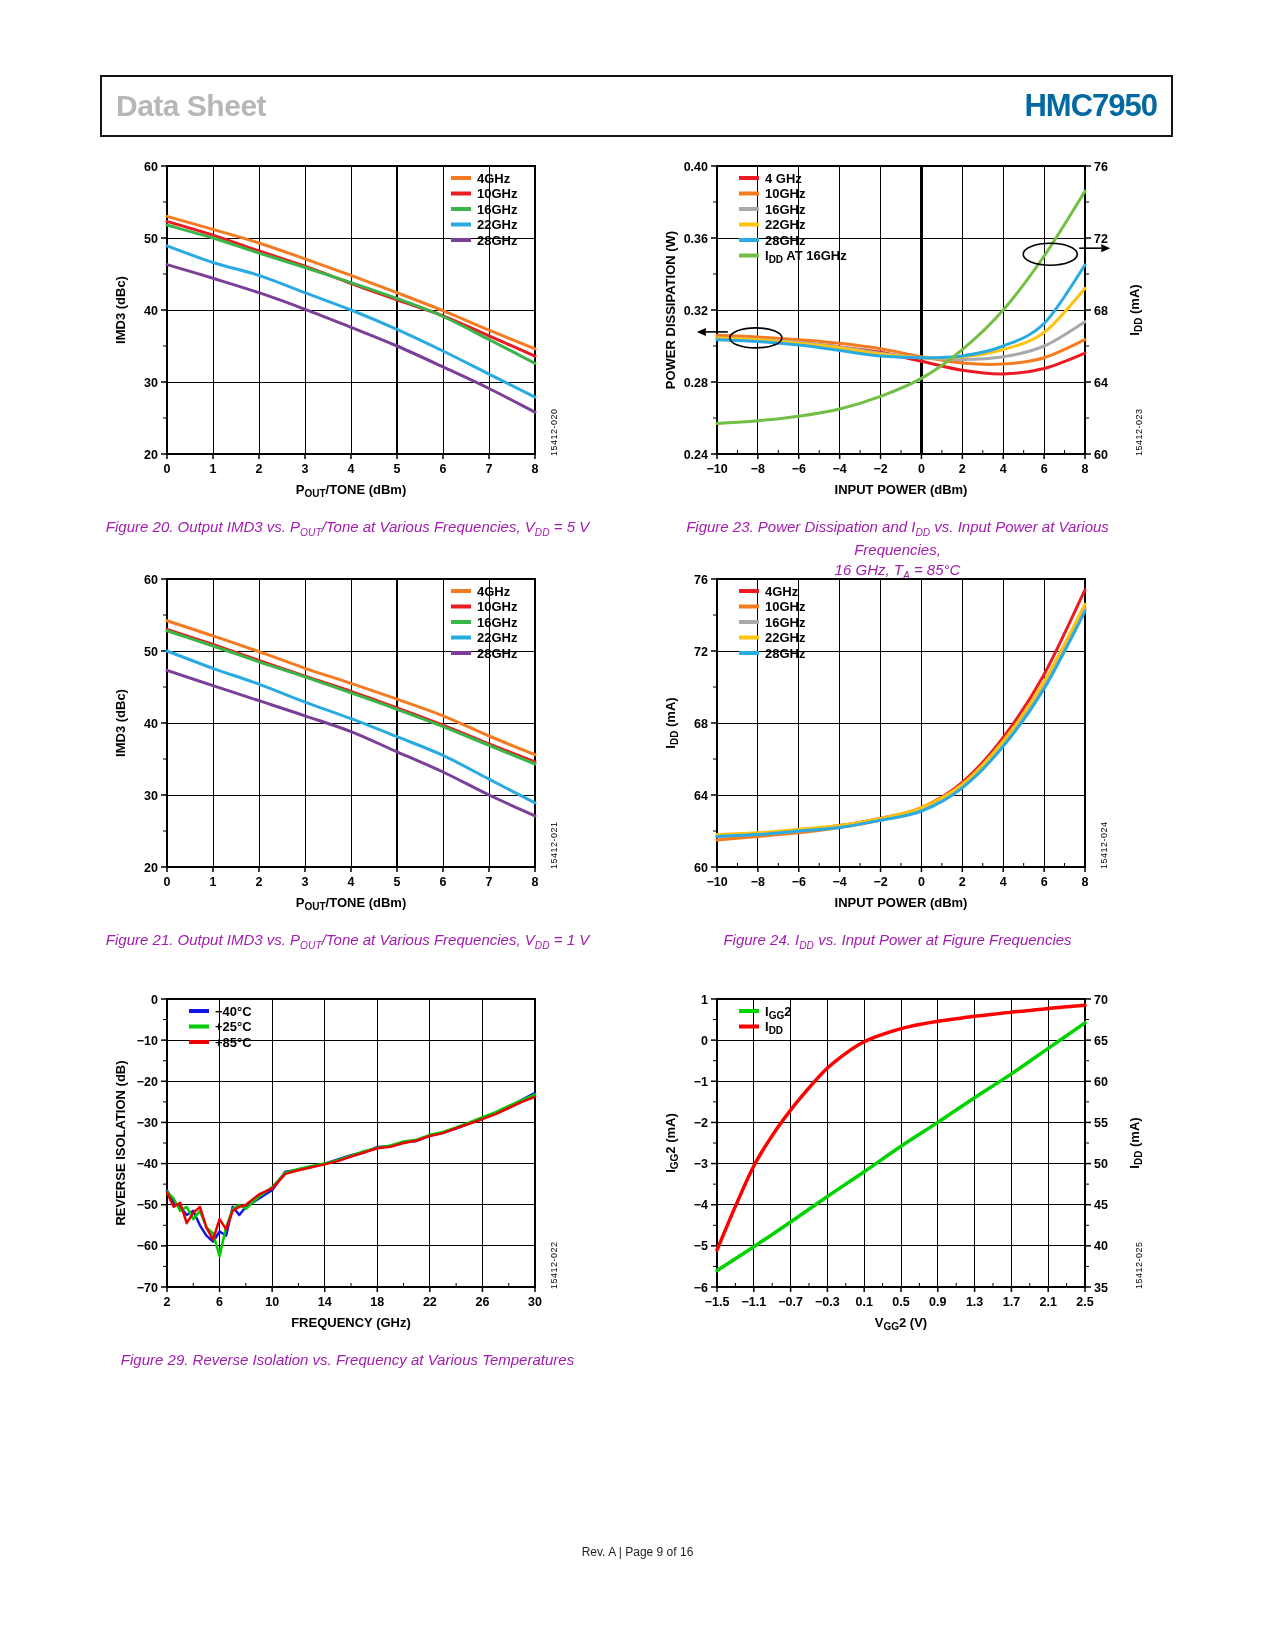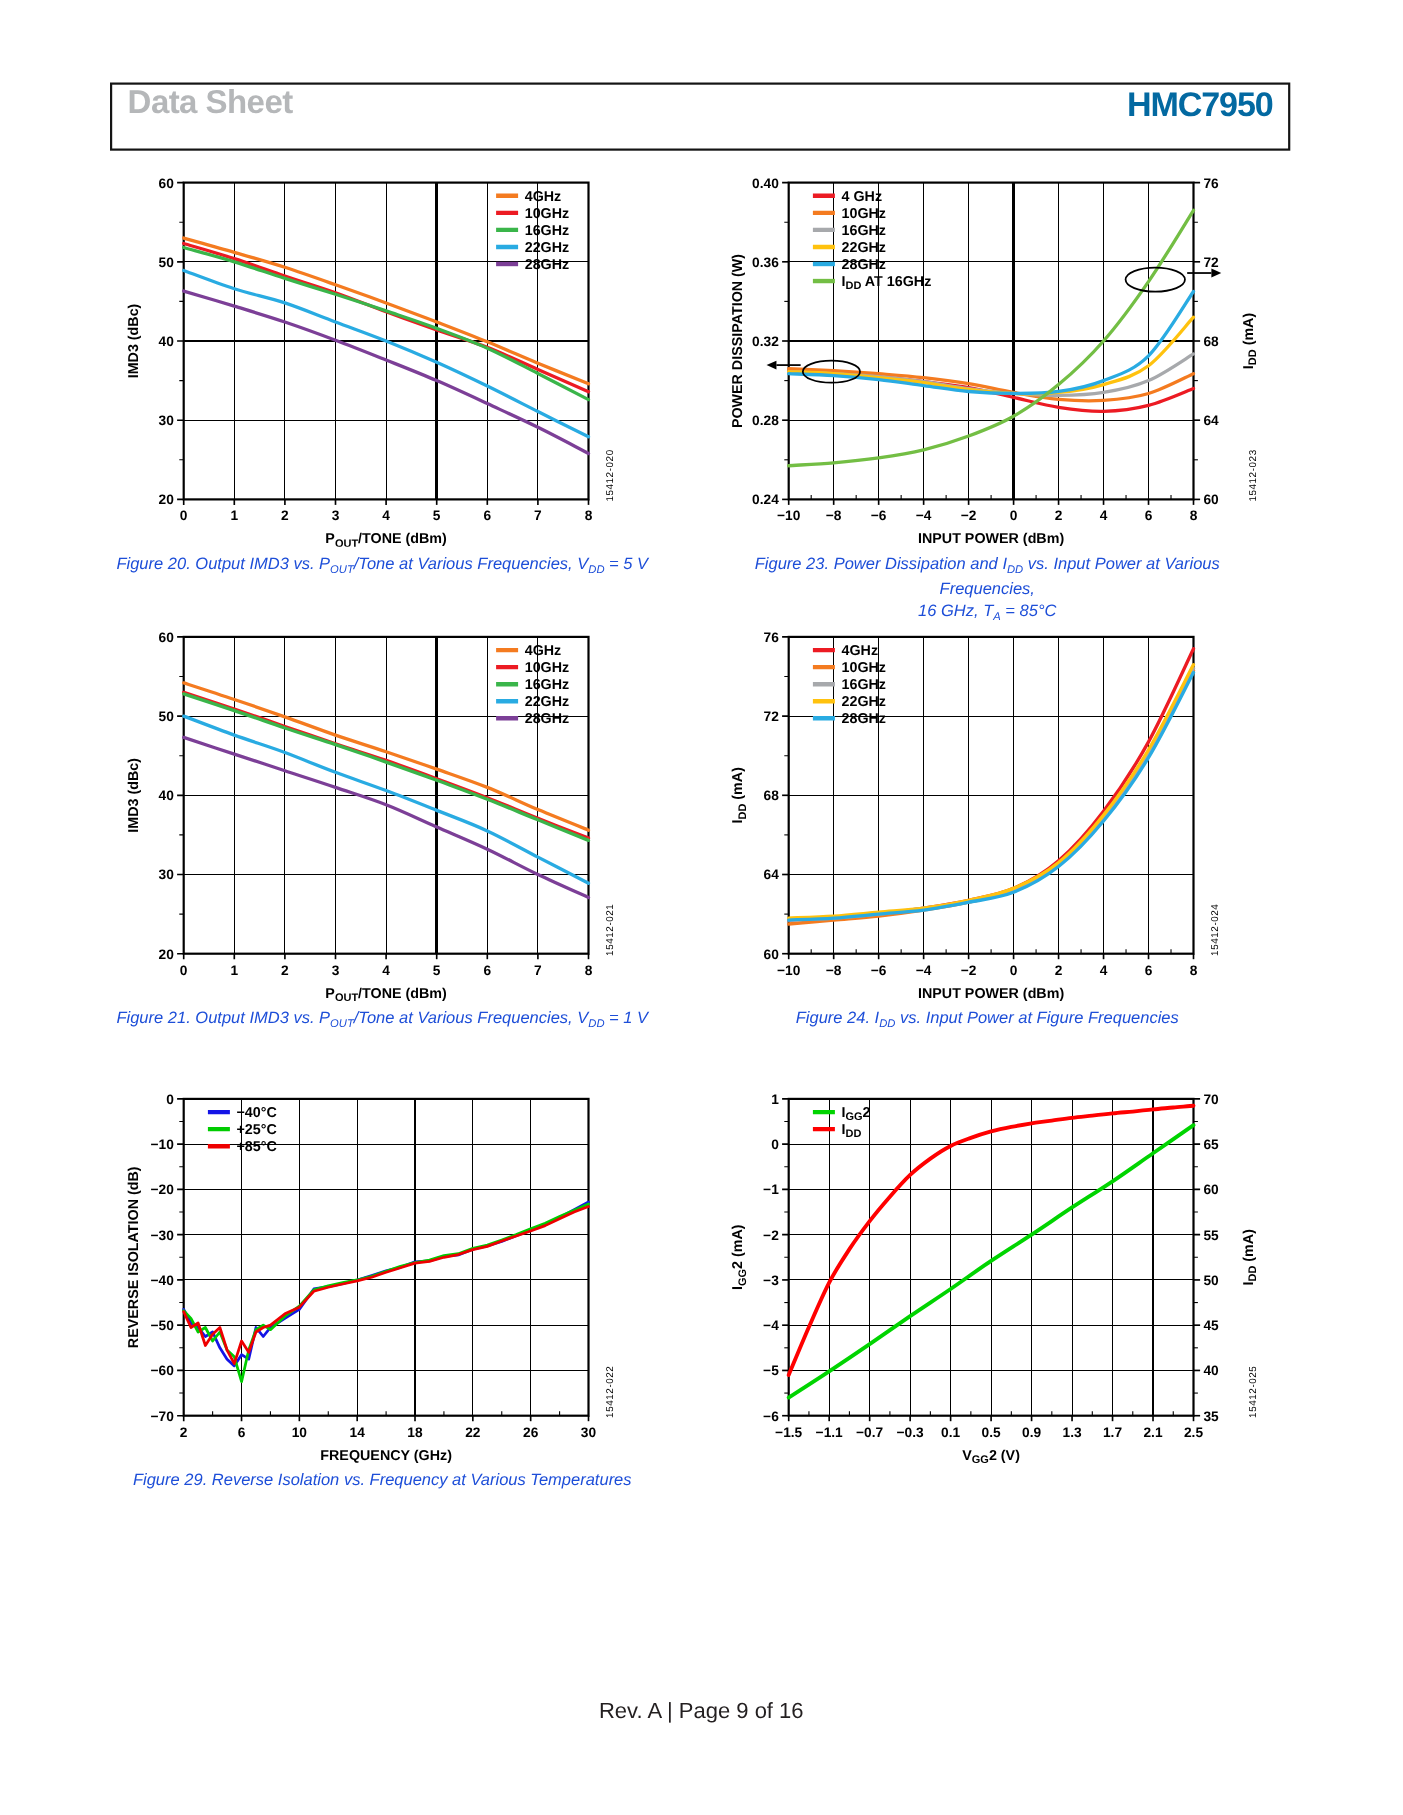--- a/index.html
+++ b/index.html
@@ -1,27 +1,27 @@
 <!DOCTYPE html>
 <html><head>
 <meta charset="utf-8">
 <style>
   html,body{margin:0;padding:0;background:#ffffff;}
   .page{position:relative;width:1275px;height:1650px;background:#fff;font-family:"Liberation Sans",sans-serif;overflow:hidden;}
   header.masthead{position:absolute;left:100px;top:75px;width:1073px;height:62px;box-sizing:border-box;
-    border:2px solid #141414;display:flex;justify-content:space-between;padding:0 14px;background:#fff;}
+    border:2px solid #141414;display:flex;justify-content:space-between;align-items:center;padding:16px 14px;background:#fff;}
   .doc-type{color:#b5b7b9;font-size:30px;font-weight:bold;letter-spacing:-0.5px;}
   .part-number{color:#0369a1;font-size:31px;font-weight:bold;letter-spacing:-1px;}
   figure.fig{position:absolute;width:505px;margin:0;padding:0;}
   .p0{left:95px;top:152px}.p1{left:645px;top:152px}
   .p2{left:95px;top:565px}.p3{left:645px;top:565px}
   .p4{left:95px;top:985px}.p5{left:645px;top:985px}
-  figcaption.caption{margin-top:6px;width:505px;text-align:center;font-style:italic;font-size:15px;color:#1d4ed8;line-height:1.35;}
+  figcaption.caption{margin-top:20px;width:505px;text-align:center;font-style:italic;font-size:15px;color:#a21caf;line-height:1.35;}
   figcaption.caption sub{font-size:0.68em;}
-  footer.pagefoot{position:absolute;left:0;top:1545px;width:100%;text-align:center;font-size:20px;color:#231f20;}
+  footer.pagefoot{position:absolute;left:0;top:1545px;width:100%;text-align:center;font-size:12px;color:#231f20;}
   svg.chart{display:block;}
   svg.chart text{font-family:"Liberation Sans",sans-serif;fill:#000;}
   .tick{font-size:12.5px;font-weight:bold;}
   .axis-title{font-size:13px;font-weight:bold;}
   .legend-t{font-size:13px;font-weight:bold;}
   .code{font-size:9px;fill:#3a3a3a;letter-spacing:.5px;}
 </style>
 </head>
 <body>
 

